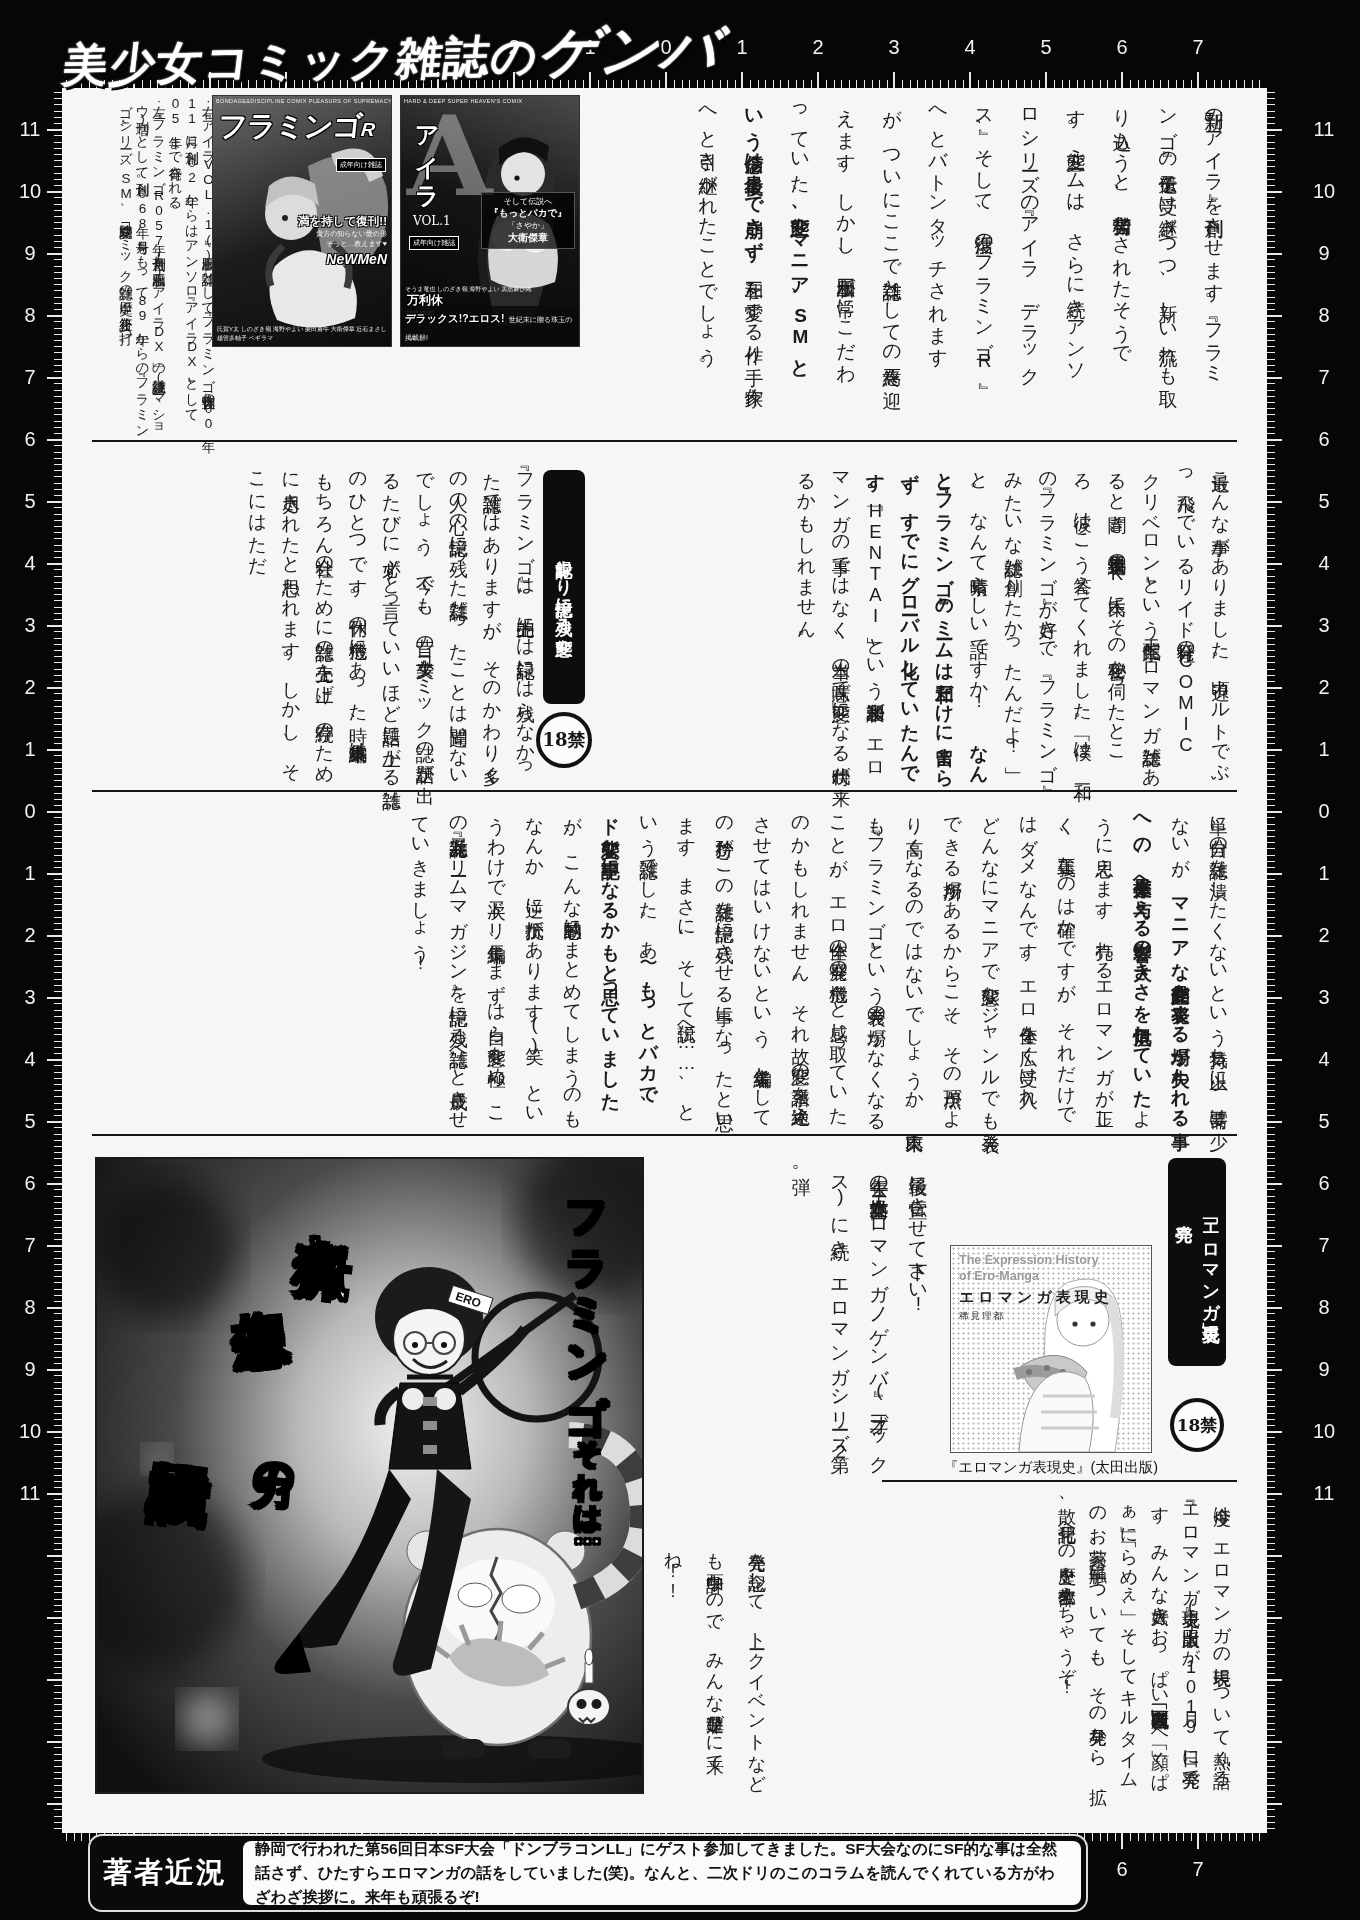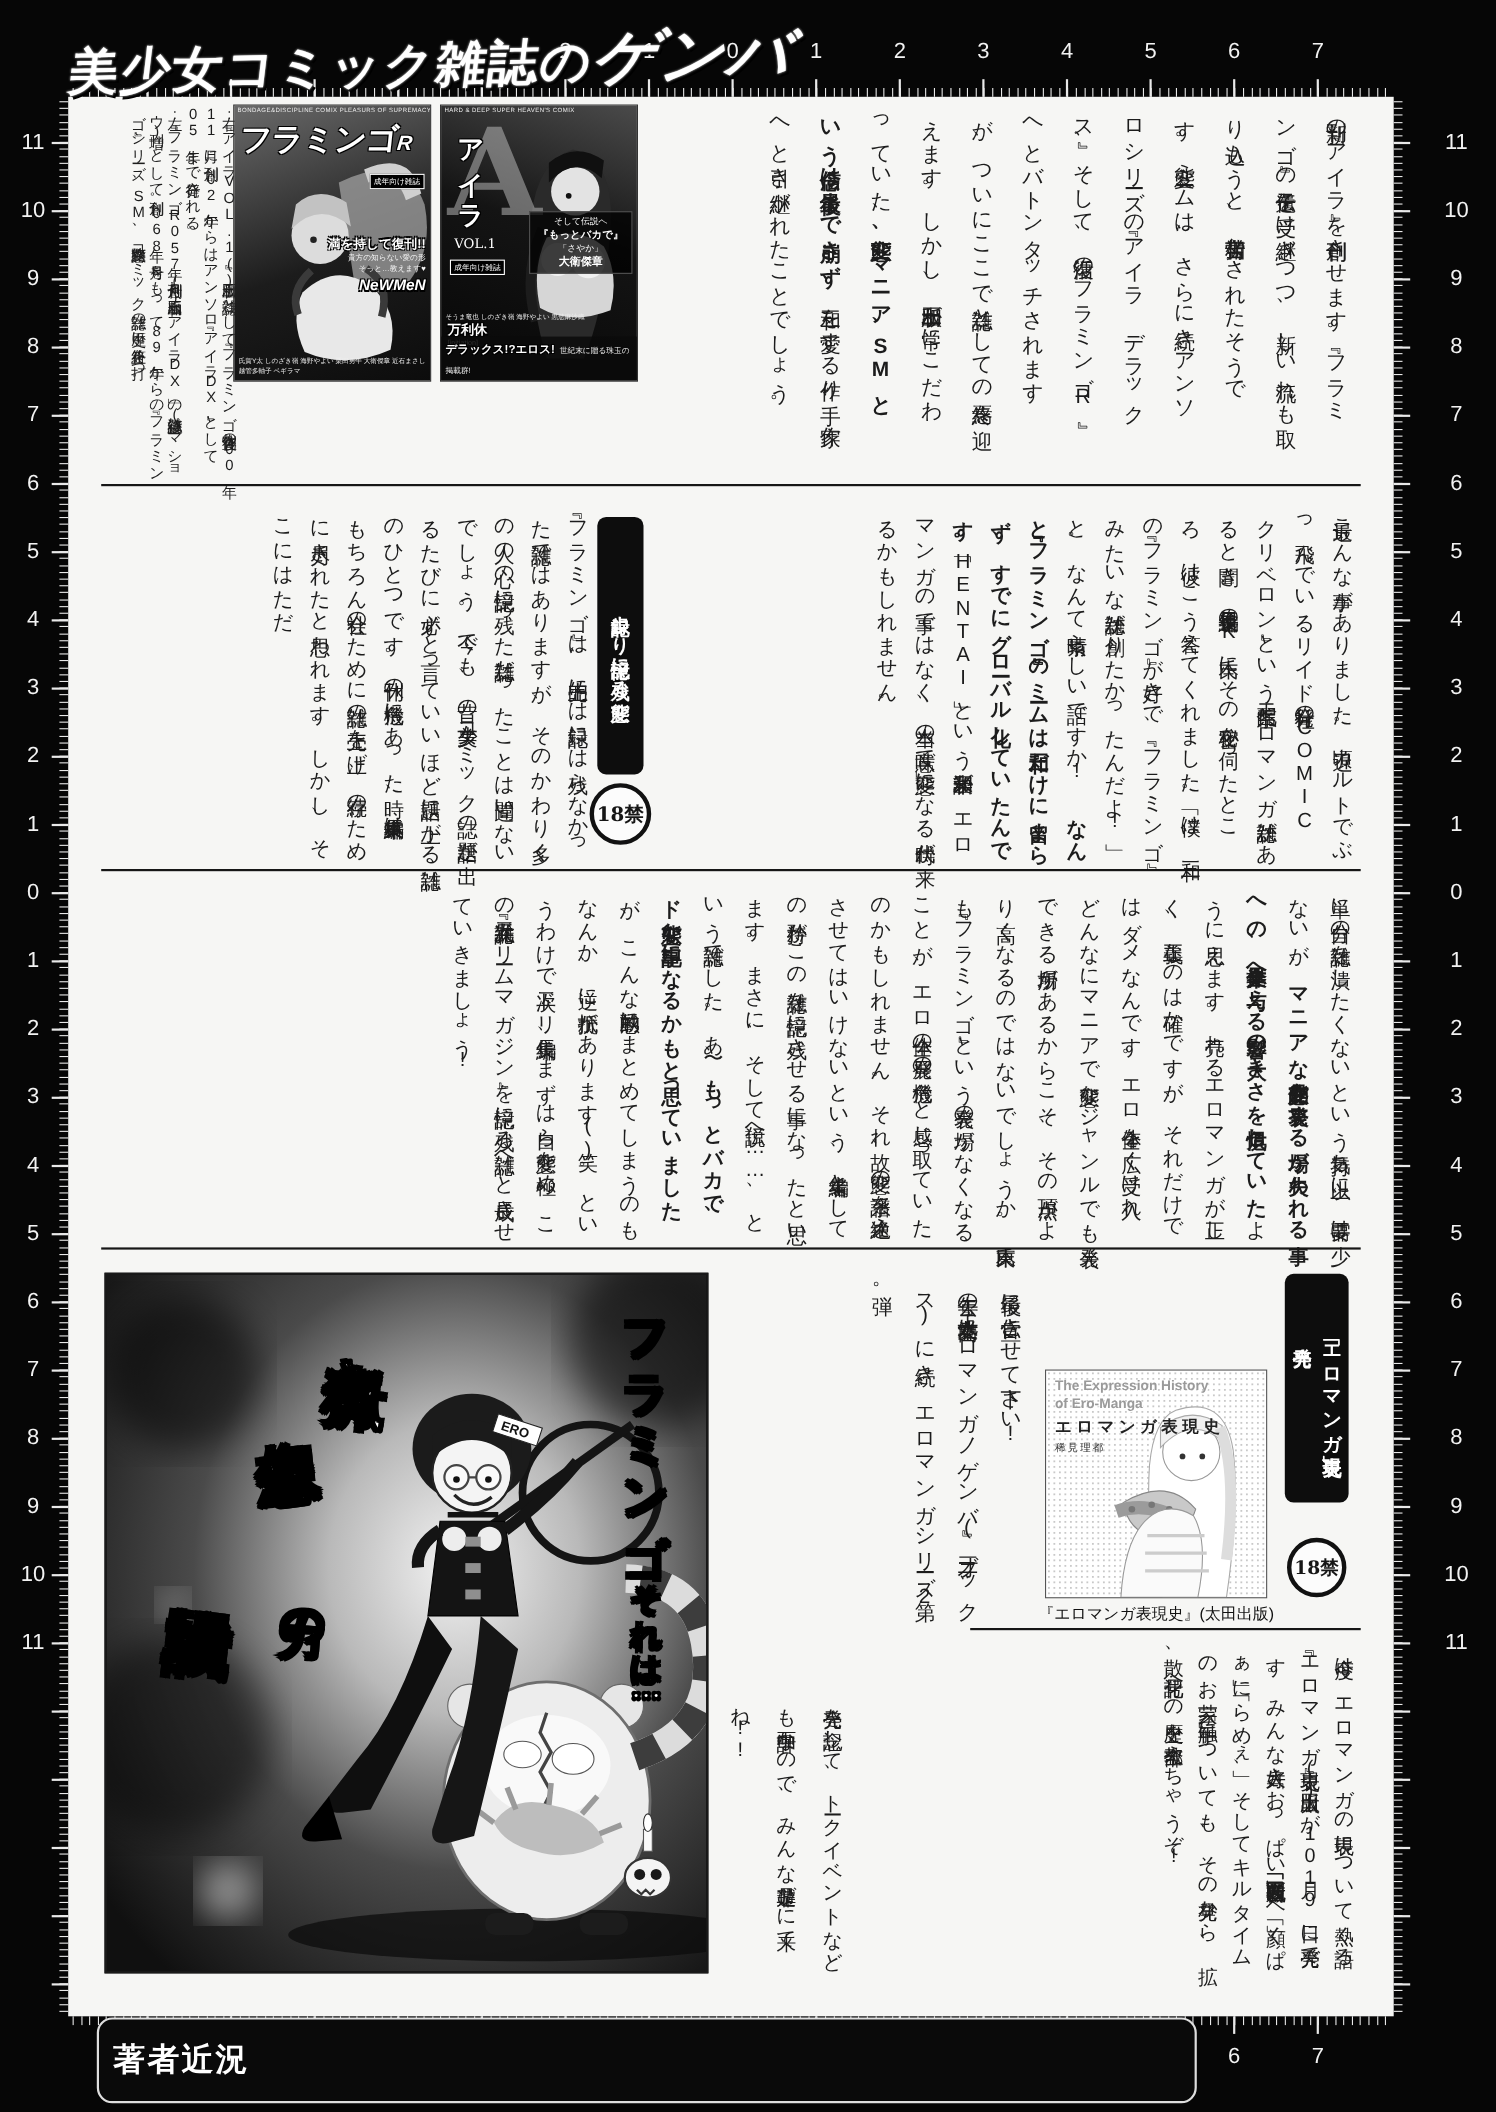--- a/index.html
+++ b/index.html
@@ -305,20 +305,23 @@
     <div class="bk-caption">『エロマンガ表現史』(太田出版)</div>
 
     <div class="hr" style="left:820px;top:1392px;width:355px;"></div>
 
     <div class="v release-text">今度は、エロマンガの表現について熱く語る『エロマンガ表現史』(太田出版)が10月19日に発売です。みんな大好き「おっぱい」「乳首残像」「断面図」「アヘ顔」「くぱぁ」に「らめぇ」、そしてキルタイムのお家芸、「触手」についても、その発見から、拡散、記号化への歴史を全部教えちゃうぞ!</div>
 
   </div>
 
   <div class="footer">
     <div class="footer-label">著者近況</div>
+    <div class="footer-box">
+      <p style="margin:0;">静岡で行われた第56回日本SF大会「ドンブラコンLL」にゲスト参加してきました。SF大会なのにSF的な事は全然話さず、ひたすらエロマンガの話をしていました(笑)。なんと、二次ドリのこのコラムを読んでくれている方がわざわざ挨拶に。来年も頑張るぞ!</p>
+    </div>
   </div>
 
 <div class="tick" style="left: 66px; top: 80px; width: 1px; height: 8px;"></div>
     <div class="tick" style="left: 66px; top: 1833px; width: 1px; height: 8px;"></div>
     <div class="tick" style="left: 73.6px; top: 80px; width: 1px; height: 8px;"></div>
     <div class="tick" style="left: 73.6px; top: 1833px; width: 1px; height: 8px;"></div>
     <div class="tick" style="left: 81.2px; top: 80px; width: 1px; height: 8px;"></div>
     <div class="tick" style="left: 81.2px; top: 1833px; width: 1px; height: 8px;"></div>
     <div class="tick" style="left: 88.8px; top: 80px; width: 1px; height: 8px;"></div>
     <div class="tick" style="left: 88.8px; top: 1833px; width: 1px; height: 8px;"></div>

